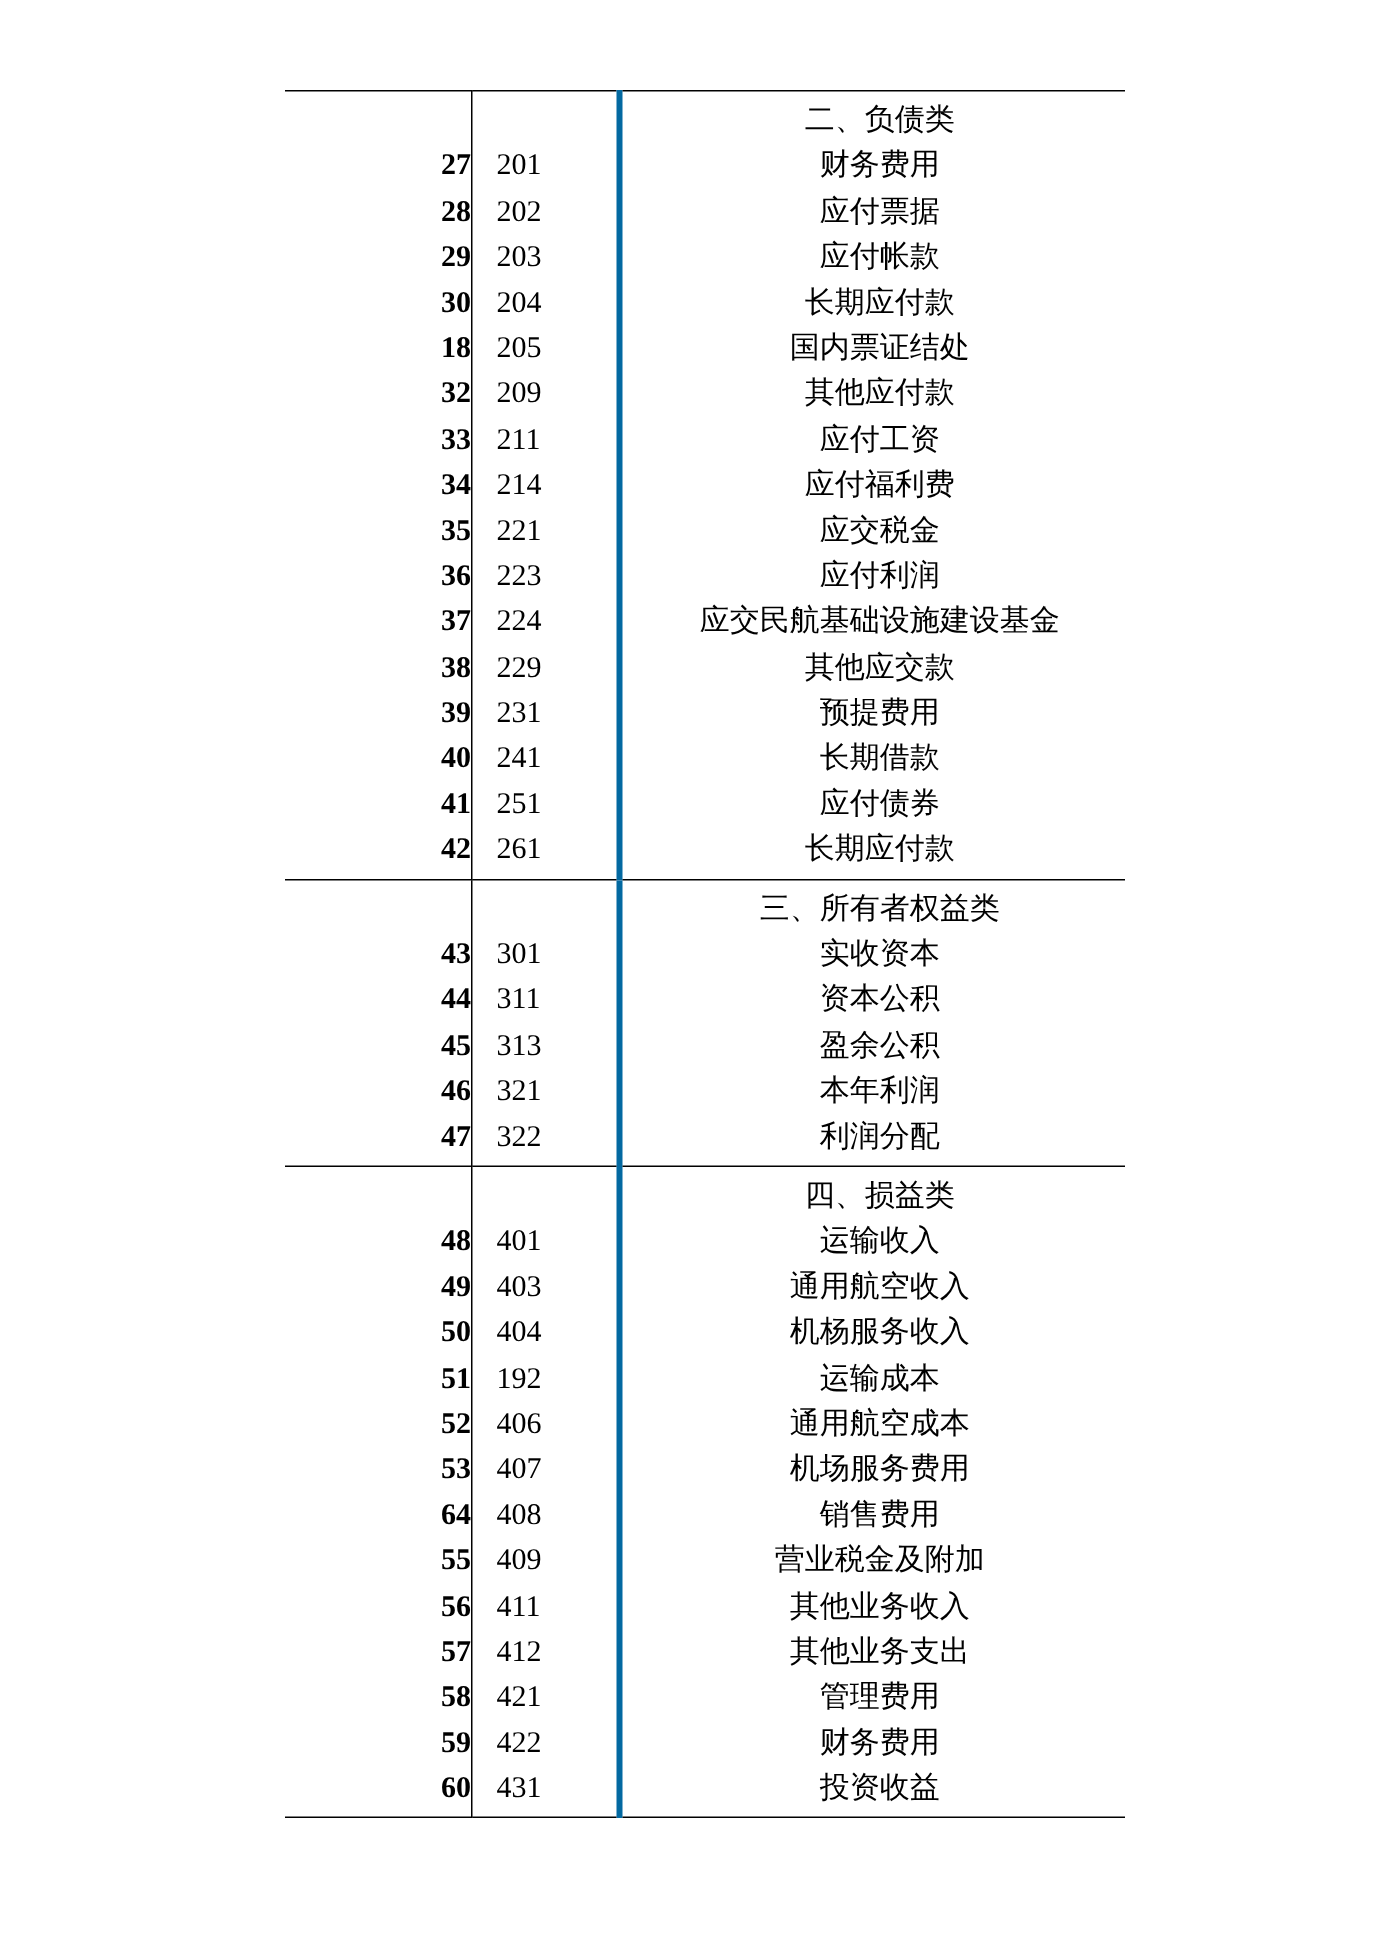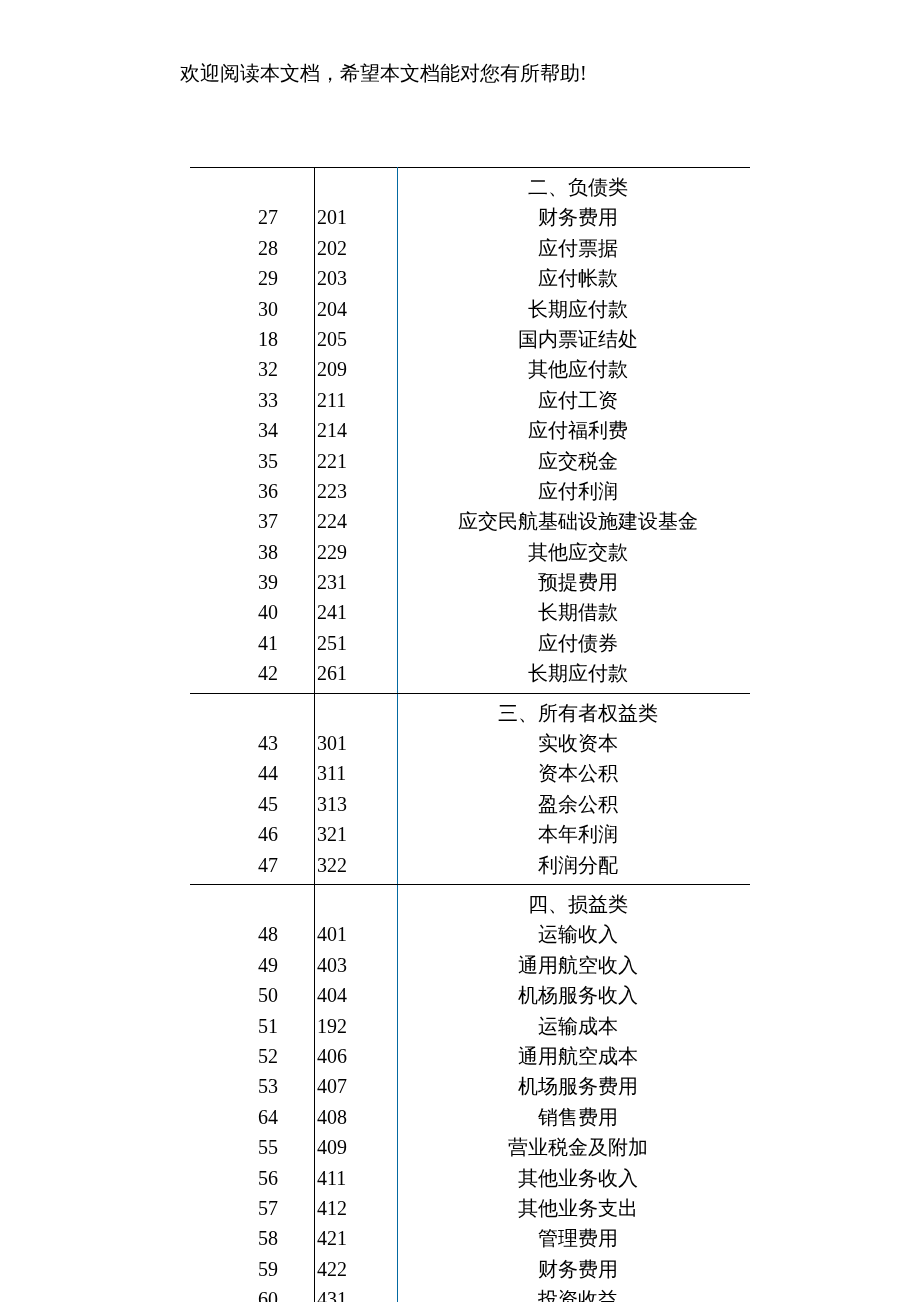--- a/index.html
+++ b/index.html
@@ -26,28 +26,29 @@
     width: 560px;
     font-size: 20px;
   }
   td {
     vertical-align: top;
     padding: 0;
   }
   .col-seq {
     width: 92px;
     border-right: 1px solid #000;
-    text-align: center;
+    text-align: right;
     padding-left: 32px;
+    font-weight: bold;
   }
   .col-code {
     width: 80px;
-    border-right: 1px solid #0369a1;
+    border-right: 4px solid #0369a1;
     text-align: left;
-    padding-left: 2px;
+    padding-left: 16px;
   }
   .col-name {
     text-align: center;
     padding-left: 8px;
   }
   .section-top td {
     border-top: 1px solid #000;
   }
   .section-bottom td {
     border-bottom: 1px solid #000;
@@ -58,21 +59,20 @@
   }
   .cell-content div {
     white-space: nowrap;
   }
 </style>
 </head>
 <body>
 
 <div class="page">
 
-  <div class="header-text">欢迎阅读本文档，希望本文档能对您有所帮助!</div>
 
   <table>
     <tbody id="table-body">
         <tr class="section-top section-bottom">
           <td class="col-seq">
             <div class="cell-content">
               <div>&nbsp;</div>
               <div>27</div>
               <div>28</div>
               <div>29</div>

